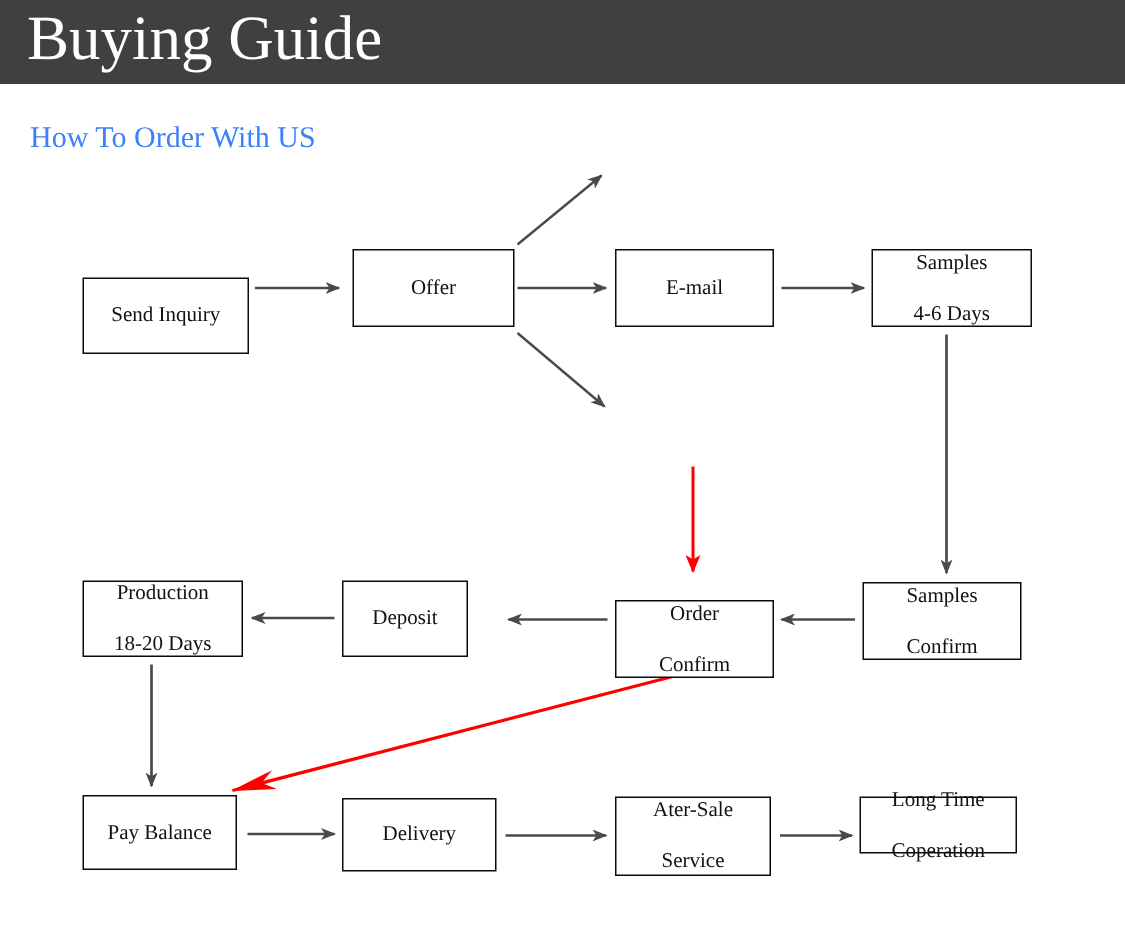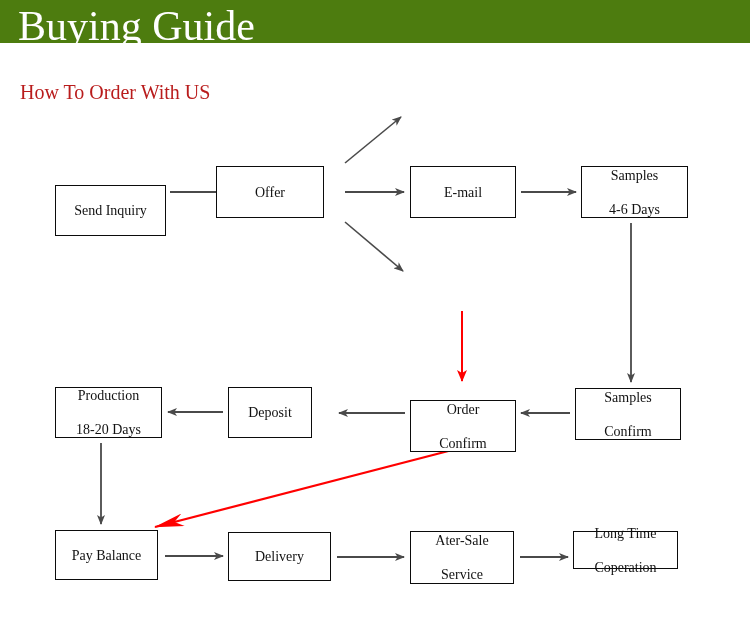--- a/index.html
+++ b/index.html
@@ -18,41 +18,41 @@
     position: relative;
     width: 750px;
     height: 617px;
     background: #ffffff;
   }
   .banner {
     position: absolute;
     left: 0;
     top: 0;
     width: 750px;
-    height: 43px;
-    background: #4d7c0f;
+    height: 56px;
+    background: #404040;
   }
   .banner-title {
     position: absolute;
     left: 18px;
     top: 1px;
     font-size: 42px;
     line-height: 50px;
     color: #ffffff;
     font-family: "Liberation Serif", "DejaVu Serif", serif;
     letter-spacing: 0px;
     white-space: nowrap;
   }
   .subtitle {
     position: absolute;
     left: 20px;
     top: 80px;
     font-size: 20px;
     line-height: 24px;
-    color: #b91c1c;
+    color: #3b82f6;
     white-space: nowrap;
   }
   .diagram {
     position: absolute;
     left: 0;
     top: 0;
     width: 750px;
     height: 617px;
   }
   .node {
@@ -140,21 +140,21 @@
 
       <line x1="520" y1="557" x2="568" y2="557" stroke="#4A4A4A" stroke-width="1.8" marker-end="url(#ah-gray)"></line>
     </svg>
 
     <div class="node" style="left:55px;top:185px;width:111px;height:51px;">
       <span>
           <span>Send Inquiry</span>
         </span>
     </div>
 
-    <div class="node" style="left:216px;top:166px;width:108px;height:52px;">
+    <div class="node" style="left:235px;top:166px;width:108px;height:52px;">
       <span>
           <span>Offer</span>
         </span>
     </div>
 
 
     <div class="node" style="left:410px;top:166px;width:106px;height:52px;">
       <span>
           <span>E-mail</span>
         </span>

